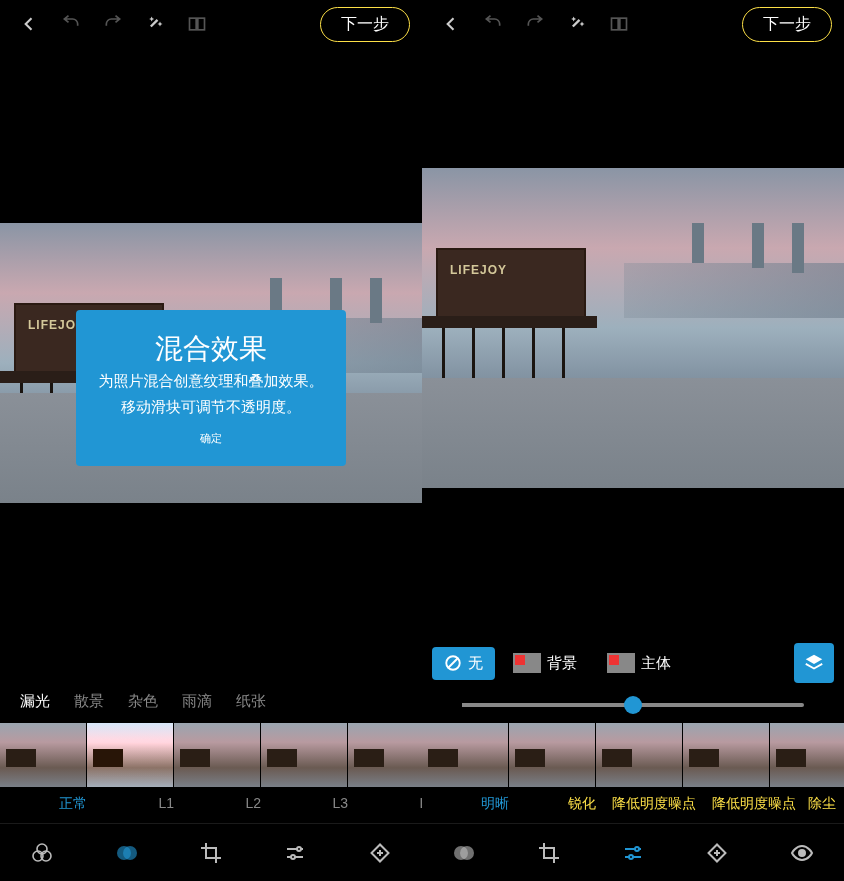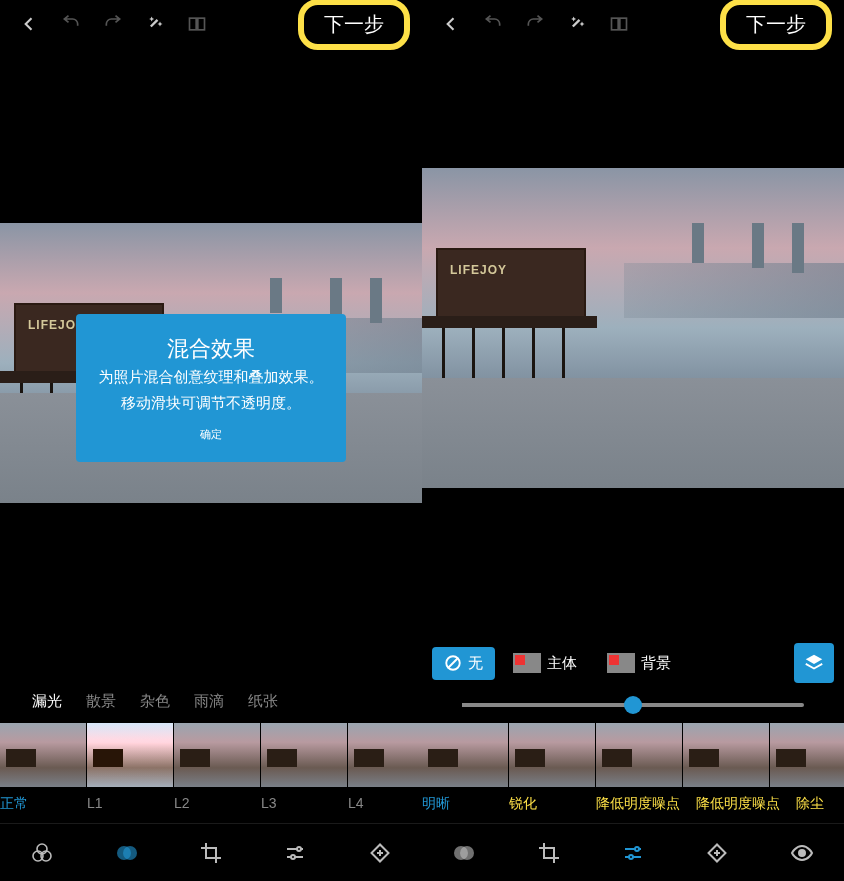--- a/index.html
+++ b/index.html
@@ -2,53 +2,53 @@
 <html><head>
 <meta charset="utf-8">
 <style>
 *{margin:0;padding:0;box-sizing:border-box;font-family:-apple-system,sans-serif}
 body{background:#000;width:844px;height:881px;display:flex;overflow:hidden}
 .panel{width:422px;height:881px;background:#000;display:flex;flex-direction:column;position:relative}
 .topbar{height:48px;display:flex;align-items:center;padding:0 12px;gap:8px}
 .tb-icon{width:34px;height:34px;display:flex;align-items:center;justify-content:center;color:#ccc;cursor:pointer}
 .tb-icon.disabled{color:#555}
 .tb-icon svg{width:20px;height:20px}
-.next-btn{margin-left:auto;border:6px solid #fde047;border-radius:20px;padding:6px 20px;color:#fff;font-size:20px;cursor:pointer}
+.next-btn{margin-left:auto;border:1px solid #fde047;border-radius:20px;padding:6px 20px;color:#fff;font-size:16px;cursor:pointer}
 .canvas{flex:1;display:flex;align-items:center;justify-content:center;position:relative;min-height:0}
 .photo{width:100%;height:280px;background:linear-gradient(180deg,#8a95a5 0%,#c9a8b0 25%,#9db0bd 50%,#7a8a9a 70%,#6a5a52 100%);position:relative;overflow:hidden}
 .photo.tall{height:320px}
 .building{position:absolute;left:14px;top:80px;width:150px;height:70px;background:#3a2820;border:2px solid #2a1a12}
 .sign{position:absolute;left:28px;top:95px;color:#d4c89a;font-size:12px;font-weight:bold;letter-spacing:1px;z-index:2}
 .pier{position:absolute;left:0;top:148px;width:175px;height:12px;background:#2a1e18}
 .pole{position:absolute;top:160px;width:3px;height:50px;background:#1a1410}
 .water{position:absolute;bottom:0;left:0;right:0;height:110px;background:linear-gradient(180deg,#8a9098 0%,#7a828a 100%)}
 .city{position:absolute;right:0;top:95px;width:220px;height:55px;background:linear-gradient(90deg,rgba(120,135,148,.3) 0%,rgba(110,125,140,.6) 100%)}
 .tower{position:absolute;top:55px;width:12px;background:#6a7985}
 .dialog{position:absolute;left:50%;top:54%;transform:translate(-50%,-50%);width:270px;background:#2196d4;border-radius:4px;padding:20px 18px;color:#fff;text-align:center;z-index:10}
-.dialog-title{font-size:22px;font-weight:500;}
+.dialog-title{font-size:28px;font-weight:500;}
 .dialog-body{font-size:15px;line-height:1.7;margin-bottom:12px}
 .dialog-ok{font-size:11px;cursor:pointer}
 .mask-row{display:flex;gap:6px;padding:10px;align-items:center}
 .mask-btn{display:flex;align-items:center;gap:6px;padding:7px 12px;border-radius:4px;color:#fff;font-size:15px;cursor:pointer}
 .mask-btn.active{background:#2196d4}
 .mask-thumb{width:28px;height:20px;background:#888;position:relative}
 .mask-thumb::before{content:'';position:absolute;left:2px;top:2px;width:10px;height:10px;background:#e33}
 .layers-btn{margin-left:auto;width:40px;height:40px;background:#2196d4;border-radius:4px;display:flex;align-items:center;justify-content:center;cursor:pointer}
 .slider{margin:10px 40px 16px;height:4px;background:#888;position:relative;border-radius:2px}
 .slider-fill{position:absolute;left:0;top:0;height:100%;width:50%;background:#888}
 .slider-thumb{position:absolute;left:50%;top:50%;transform:translate(-50%,-50%);width:18px;height:18px;border-radius:50%;background:#2196d4;cursor:pointer}
-.tabs{display:flex;padding:10px 20px 8px;color:#888;font-size:15px;overflow:hidden}
+.tabs{display:flex;padding:10px 8px 8px;color:#888;font-size:15px;overflow:hidden}
 .tab{flex-shrink:0;padding:4px 12px;cursor:pointer;white-space:nowrap}
 .tab.active{color:#fff}
 .thumbs{display:flex;gap:1px;overflow:hidden}
 .thumb{flex-shrink:0;width:86px;height:64px;background:linear-gradient(180deg,#9aa5b0 0%,#b89aa0 30%,#6a5a52 70%,#7a8088 100%);position:relative;cursor:pointer}
 .thumb.bright{filter:brightness(1.3) contrast(1.2)}
 .thumb::after{content:'';position:absolute;left:6px;top:26px;width:30px;height:18px;background:#2a1e15}
 .labels{display:flex;color:#888;font-size:14px;padding:8px 0 10px}
-.label{width:87px;text-align:left;cursor:pointer;flex-shrink:0;white-space:nowrap}
+.label{width:87px;text-align:right;cursor:pointer;flex-shrink:0;white-space:nowrap}
 .label.active{color:#2196d4}
 .label.activeW{color:#fde047}
 .bottombar{height:58px;display:flex;align-items:center;justify-content:space-around;border-top:1px solid #1a1a1a}
 .bb-icon{width:36px;height:36px;display:flex;align-items:center;justify-content:center;color:#bbb;cursor:pointer}
 .bb-icon.active{color:#2196d4}
 .bb-icon svg{width:24px;height:24px}
 </style>
 </head>
 <body>
 
@@ -215,25 +215,25 @@
   <div class="mask-row">
     <div class="mask-btn active">
       <svg width="18" height="18" viewBox="0 0 24 24" fill="none" stroke="#fff" stroke-width="2.5">
           <circle cx="12" cy="12" r="9"></circle>
           <path d="M5 19L19 5"></path>
         </svg>
       <span>无</span>
     </div>
     <div class="mask-btn">
       <div class="mask-thumb"></div>
-      <span>主体</span>
+      <span>背景</span>
     </div>
     <div class="mask-btn">
       <div class="mask-thumb"></div>
-      <span>背景</span>
+      <span>主体</span>
     </div>
     <div class="layers-btn">
       <svg width="22" height="22" viewBox="0 0 24 24" fill="#fff">
           <path d="M12 3l9 5-9 5-9-5z"></path>
           <path d="M3 13l9 5 9-5" fill="none" stroke="#fff" stroke-width="2"></path>
         </svg>
     </div>
   </div>
 
   <div class="slider">

